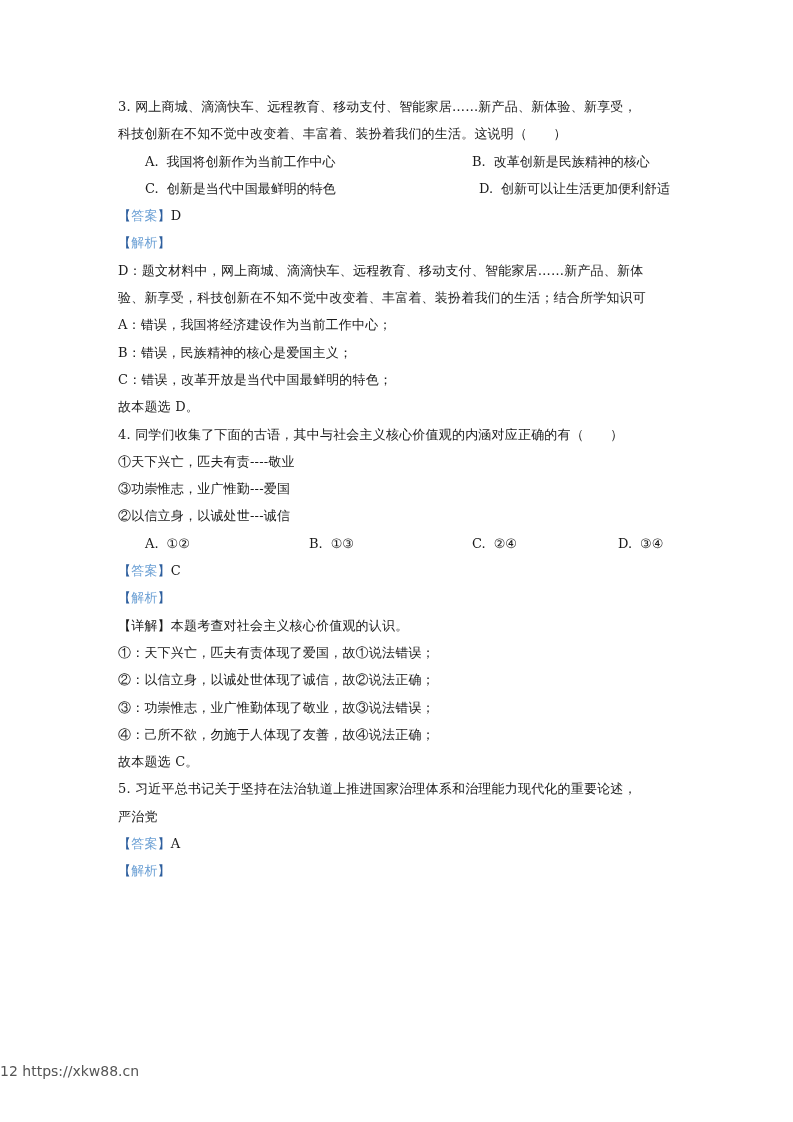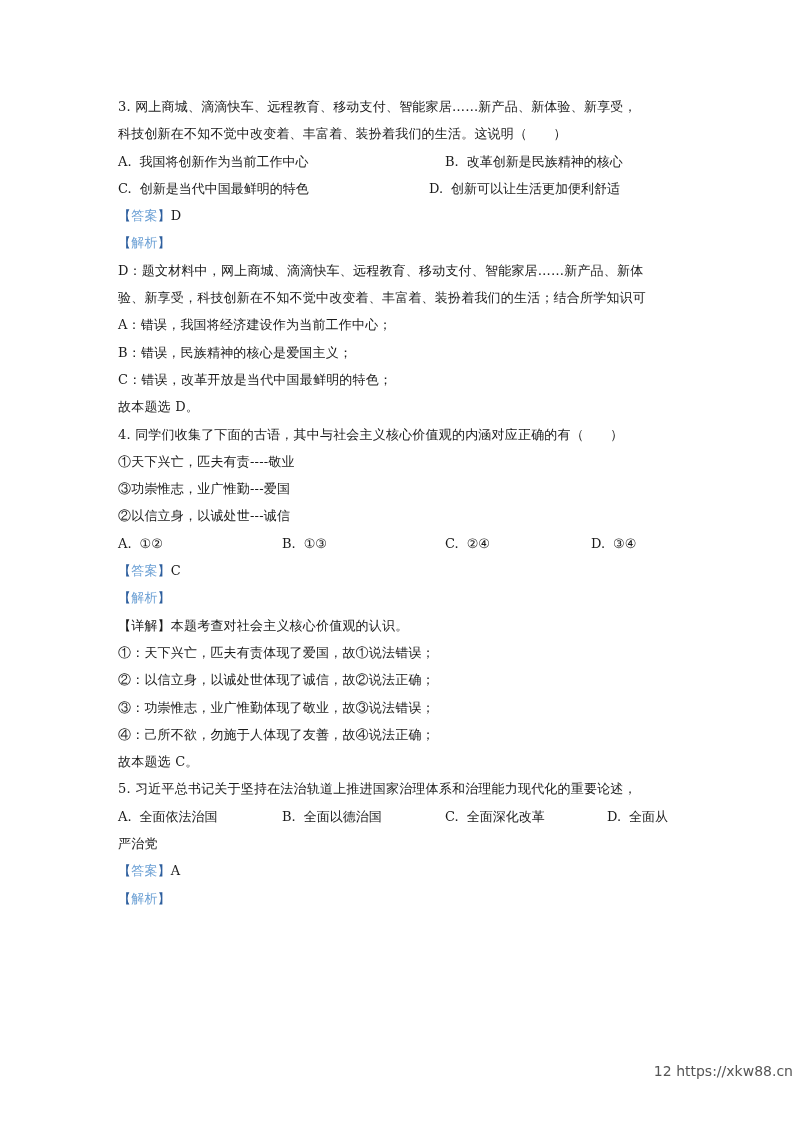--- a/index.html
+++ b/index.html
@@ -31,54 +31,55 @@
     .opts {
       position: relative;
       height: 27.3px;
       font-size: 13px;
       line-height: 27.3px;
     }
     .opt {
       position: absolute;
       top: 0;
       white-space: nowrap;
+      margin-left: 27px;
     }
     .opt .key { margin-right: 8px; }
     .tag {
       font-size: 13px;
     }
     .tag .br { color: #2e5f9e; }
     .tag .tx { color: #6a9fd4; }
     .tag.dark .br, .tag.dark .tx { color: #1a1a1a; }
     .footer {
       position: absolute;
       top: 1063px;
       left: 0;
       width: 793px;
-      text-align: right;
+      text-align: left;
       font-family: "DejaVu Sans", "Liberation Sans", sans-serif;
       font-size: 14px;
       color: #555555;
     }
   </style>
 </head>
 <body>
 
 <div class="page">
 
   <div>
     <div class="line">3. 网上商城、滴滴快车、远程教育、移动支付、智能家居……新产品、新体验、新享受，</div>
     <div class="line">科技创新在不知不觉中改变着、丰富着、装扮着我们的生活。这说明（　　）</div>
     <div class="opts">
       <span class="opt" style="left:0"><span class="key">A.</span><span>我国将创新作为当前工作中心</span></span>
       <span class="opt" style="left:327px"><span class="key">B.</span><span>改革创新是民族精神的核心</span></span>
     </div>
     <div class="opts">
       <span class="opt" style="left:0"><span class="key">C.</span><span>创新是当代中国最鲜明的特色</span></span>
-      <span class="opt" style="left:311px"><span class="key">D.</span><span>创新可以让生活更加便利舒适</span></span>
+      <span class="opt" style="left:334px"><span class="key">D.</span><span>创新可以让生活更加便利舒适</span></span>
     </div>
     <div class="line">
       <span class="tag"><span class="br">【</span><span class="tx">答案</span><span class="br">】</span></span><span>D</span>
     </div>
     <div class="line">
       <span class="tag"><span class="br">【</span><span class="tx">解析</span><span class="br">】</span></span>
     </div>
     <div class="line">D：题文材料中，网上商城、滴滴快车、远程教育、移动支付、智能家居……新产品、新体</div>
     <div class="line">验、新享受，科技创新在不知不觉中改变着、丰富着、装扮着我们的生活；结合所学知识可</div>
     <div class="line">A：错误，我国将经济建设作为当前工作中心；</div>
@@ -109,26 +110,20 @@
     </div>
     <div class="line">①：天下兴亡，匹夫有责体现了爱国，故①说法错误；</div>
     <div class="line">②：以信立身，以诚处世体现了诚信，故②说法正确；</div>
     <div class="line">③：功崇惟志，业广惟勤体现了敬业，故③说法错误；</div>
     <div class="line">④：己所不欲，勿施于人体现了友善，故④说法正确；</div>
     <div class="line">故本题选 C。</div>
   </div>
 
   <div>
     <div class="line">5. 习近平总书记关于坚持在法治轨道上推进国家治理体系和治理能力现代化的重要论述，</div>
-    <div class="opts">
-      <span class="opt" style="left:0"><span class="key">A.</span><span>全面依法治国</span></span>
-      <span class="opt" style="left:164px"><span class="key">B.</span><span>全面以德治国</span></span>
-      <span class="opt" style="left:327px"><span class="key">C.</span><span>全面深化改革</span></span>
-      <span class="opt" style="left:489px"><span class="key">D.</span><span>全面从</span></span>
-    </div>
     <div class="line">严治党</div>
     <div class="line">
       <span class="tag"><span class="br">【</span><span class="tx">答案</span><span class="br">】</span></span><span>A</span>
     </div>
     <div class="line">
       <span class="tag"><span class="br">【</span><span class="tx">解析</span><span class="br">】</span></span>
     </div>
   </div>
 </div>
 

